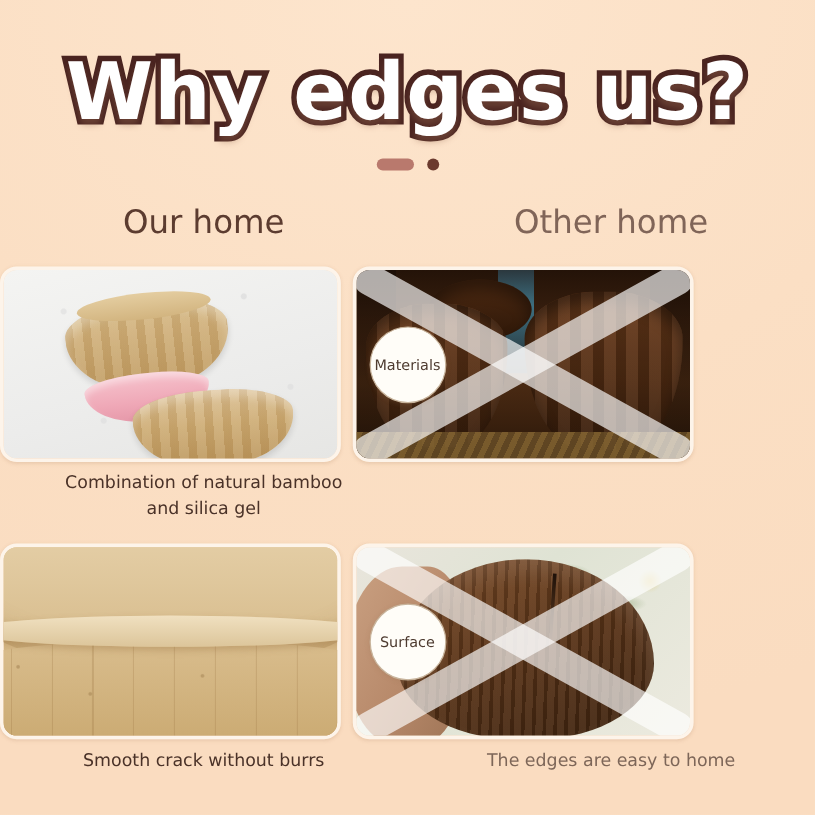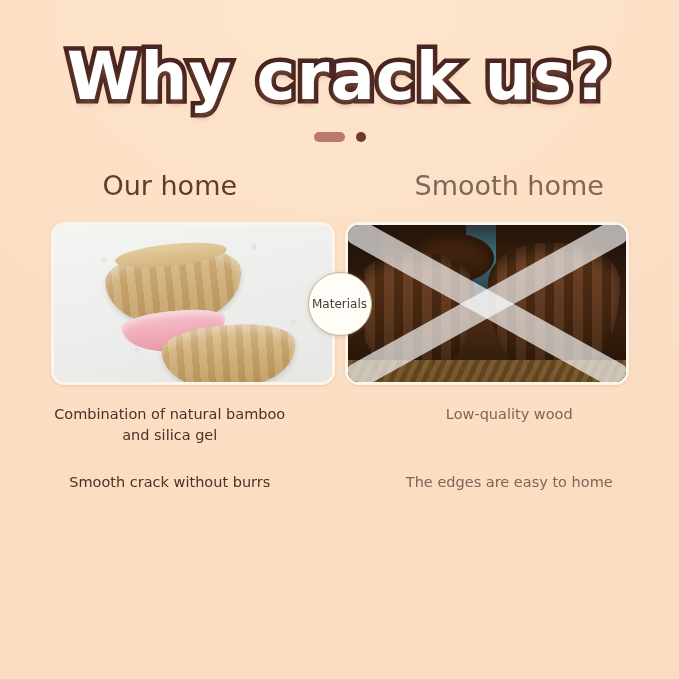--- a/index.html
+++ b/index.html
@@ -88,21 +88,20 @@
   .row {
     position: absolute;
     left: 0;
     width: 679px;
   }
   .row-1 { top: 222px; }
   .row-2 { top: 453px; }
 
   .cards {
     display: flex;
-    justify-content: center;
     gap: 10px;
     position: relative;
   }
   .card {
     width: 284px;
     height: 163px;
     border-radius: 14px;
     border: 3px solid #fdf4ea;
     box-sizing: border-box;
     overflow: hidden;
@@ -300,50 +299,50 @@
     font-size: 12px;
     color: #4e3b30;
     font-family: "DejaVu Sans", sans-serif;
     z-index: 5;
     box-shadow: 0 1px 4px rgba(150,110,80,.25);
   }
 
   
   .captions {
     display: flex;
-    margin-top: 19px;
+    margin-top: 8px;
   }
   .caption {
     width: 50%;
     text-align: center;
     font-size: 14.5px;
     line-height: 1.45;
     font-family: "DejaVu Sans", sans-serif;
     white-space: pre-line;
   }
   .caption-ours   { color: #4a3228; }
   .caption-theirs { color: #7d6658; }
 </style>
 </head>
 <body>
 
 <div class="poster">
 
   <div class="title-wrap">
-    <span class="title">Why crack us?</span>
+    <span class="title">Why edges us?</span>
   </div>
 
   <div class="dots">
     <span class="dot-pill"></span>
     <span class="dot-small"></span>
   </div>
 
   <div class="headings">
     <div class="heading-col heading-ours">Our home</div>
-    <div class="heading-col heading-theirs">Smooth home</div>
+    <div class="heading-col heading-theirs">Other home</div>
   </div>
 
   <div class="row row-1">
     <div class="cards">
 
       <div class="card">
         <div class="photo photo-bamboo-pair">
           <div class="bowl-top"></div>
           <div class="silicone"></div>
           <div class="bowl-bottom"></div>
@@ -363,25 +362,50 @@
           <div class="x-bar x-bar-b"></div>
         </div>
       </div>
 
       <div class="badge">Materials</div>
     </div>
 
     <div class="captions">
       <div class="caption caption-ours">Combination of natural bamboo
 and silica gel</div>
-      <div class="caption caption-theirs">Low-quality wood</div>
     </div>
   </div>
 
   <div class="row row-2">
+    <div class="cards">
+
+      <div class="card">
+        <div class="photo photo-bamboo-rim">
+          <div class="rim-inner"></div>
+          <div class="rim-body"></div>
+          <div class="rim-edge"></div>
+        </div>
+      </div>
+
+      <div class="card">
+        <div class="photo photo-cracked">
+          <div class="leafy"></div>
+          <div class="hand"></div>
+          <div class="dark-bowl">
+            <div class="crack"></div>
+          </div>
+        </div>
+        <div class="x-overlay">
+          <div class="x-bar x-bar-a"></div>
+          <div class="x-bar x-bar-b"></div>
+        </div>
+      </div>
+
+      <div class="badge">Surface</div>
+    </div>
 
     <div class="captions">
       <div class="caption caption-ours">Smooth crack without burrs</div>
       <div class="caption caption-theirs">The edges are easy to home</div>
     </div>
   </div>
 
 </div>
 
 </body></html>

